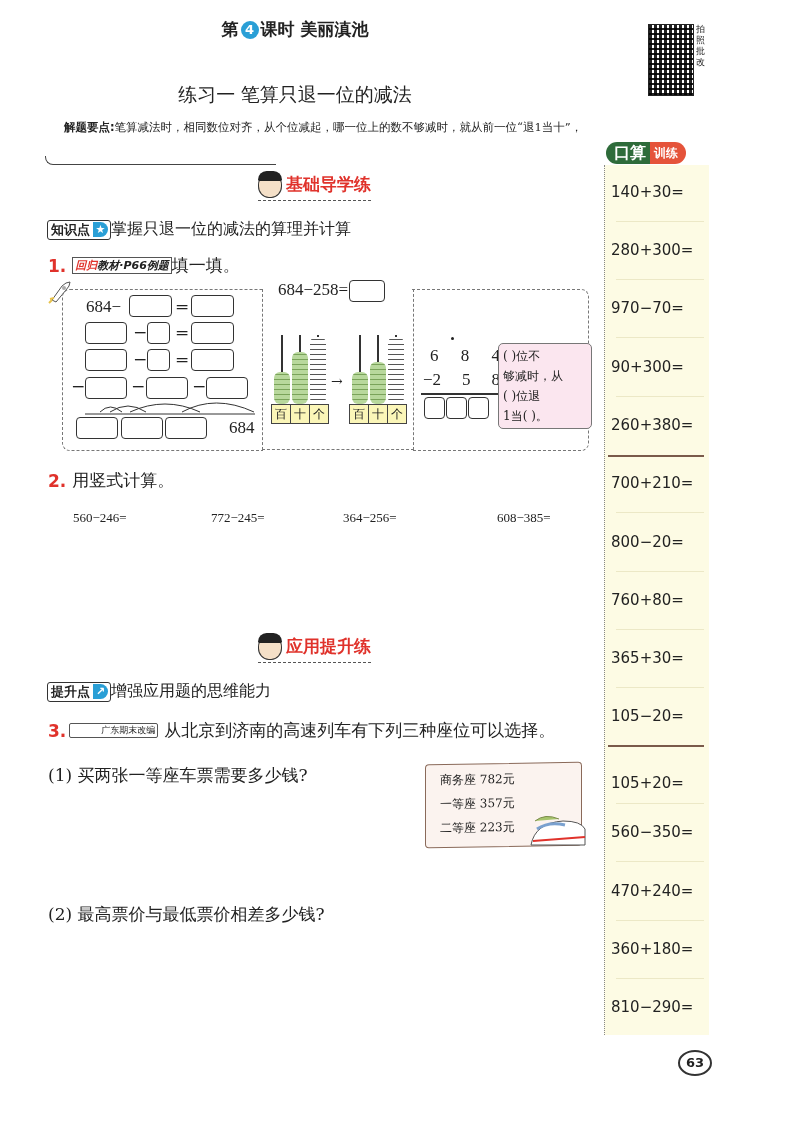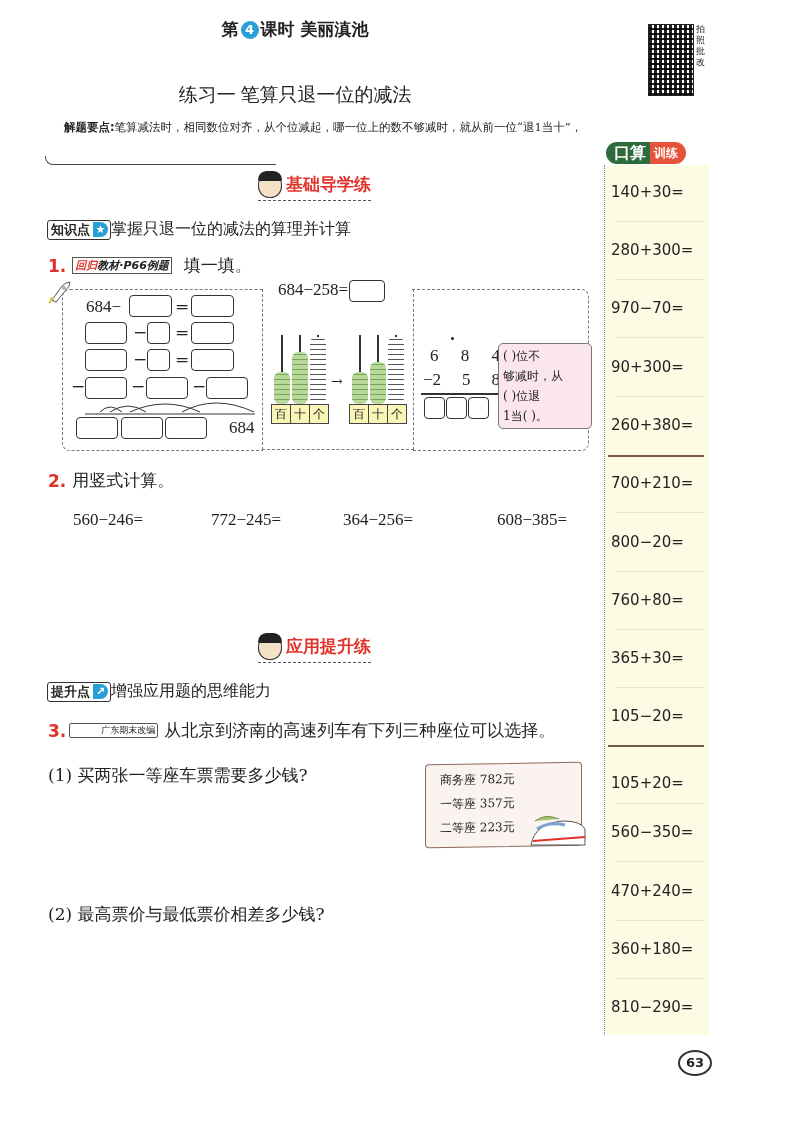--- a/index.html
+++ b/index.html
@@ -4,21 +4,21 @@
 <style>
   html,body{margin:0;padding:0;}
   body{width:800px;height:1129px;background:#fff;position:relative;overflow:hidden;
        font-family:"DejaVu Serif","Liberation Serif",serif;color:#222;}
   .abs{position:absolute;}
   .serif{font-family:"Liberation Serif","DejaVu Serif",serif;}
   .red{color:#e0322b;}
   
   .lesson-title{left:0;width:590px;top:18px;text-align:center;font-size:17px;font-weight:bold;font-family:"DejaVu Sans",sans-serif;}
   .lesson-num{display:inline-block;width:18px;height:18px;border-radius:50%;background:#2a9fd6;color:#fff;font-size:13px;line-height:18px;text-align:center;vertical-align:middle;margin:0 2px;}
-  .exercise-title{left:0;width:590px;top:82px;text-align:center;font-size:19px;font-family:Liberation Serif, serif;}
+  .exercise-title{left:0;width:590px;top:82px;text-align:center;font-size:19px;font-family:Liberation Sans, sans-serif;}
   .tips{left:64px;top:116px;width:545px;font-size:11.5px;line-height:22px;}
   .tips b{font-family:"DejaVu Sans",sans-serif;}
   .tips-line{left:45px;top:156px;width:230px;height:8px;border-bottom:1.5px solid #444;border-left:1.5px solid #444;border-radius:0 0 0 8px;}
   .qr{left:648px;top:24px;width:44px;height:70px;}
   .qr-code{width:44px;height:70px;background:
       repeating-linear-gradient(90deg,#222 0 3px,#fff 3px 5px),
       repeating-linear-gradient(0deg,#222 0 2px,#fff 2px 5px);background-blend-mode:multiply;border:1px solid #222;}
   .qr-label{left:696px;top:24px;width:10px;font-size:9px;line-height:11px;font-family:"DejaVu Sans",sans-serif;}
   
   .banner{font-size:17px;font-weight:bold;font-family:"DejaVu Sans",sans-serif;border-bottom:1.5px dashed #555;padding-bottom:2px;}
@@ -33,21 +33,21 @@
   
   .panel{border:1.5px dashed #777;border-radius:8px;}
   .box{position:absolute;border:1.4px solid #333;border-radius:4px;background:#fff;}
   .t{position:absolute;font-size:17px;}
   .abacus-label{position:absolute;display:flex;border:1px solid #444;background:#fbf6b8;}
   .abacus-label span{width:18px;height:18px;border-right:1px solid #444;font-size:12px;text-align:center;line-height:18px;}
   .abacus-label span:last-child{border-right:none;}
   .rod{position:absolute;width:1.5px;background:#333;}
   .callout{position:absolute;background:#fbe6ef;border:1px solid #777;border-radius:5px;font-size:12px;line-height:20px;padding:2px 4px;}
   
-  .calc{position:absolute;font-size:17px;}
+  .calc{position:absolute;font-size:13px;}
   
   .card{border:1.5px solid #8a6a5a;background:#fbf3ef;border-radius:4px;transform:skewY(-1deg);}
   .card div{font-size:12px;line-height:24px;padding-left:14px;}
   
   .mm-col{left:604px;top:165px;width:104px;height:870px;background:#fdfbe4;border-left:1.5px dotted #888;}
   .mm-header{left:600px;top:140px;width:108px;height:26px;}
   .mm-pill{position:absolute;left:6px;top:2px;height:22px;display:flex;border-radius:11px;overflow:hidden;font-family:"DejaVu Sans",sans-serif;font-weight:bold;}
   .mm-pill .a{background:#2e6b3a;color:#fff;padding:0 4px 0 8px;font-size:16px;line-height:22px;}
   .mm-pill .b{background:#e5533a;color:#fff;padding:0 8px 0 4px;font-size:12px;line-height:22px;}
   .mm-item{position:absolute;left:611px;width:94px;font-family:"DejaVu Sans","Liberation Sans",sans-serif;font-size:15px;}
@@ -81,21 +81,21 @@
   <span class="kp-badge">
       <span>知识点</span>
       <span class="kp-icon">★</span>
     </span>
   <span class="kp-text">掌握只退一位的减法的算理并计算</span>
 </div>
 
 <div class="abs" style="left:48px;top:254px;display:flex;align-items:center;">
   <span class="qnum">1.</span>
   <span style="margin-left:6px;font-size:11px;font-style:italic;font-weight:bold;font-family:'DejaVu Sans',sans-serif;border:1px solid #555;padding:0 2px;"><span class="red">回归</span><span>教材·P66例题</span></span>
-  <span class="qtext" style="margin-left:12px;">填一填。</span>
+  <span class="qtext" style="margin-left:0;">填一填。</span>
 </div>
 
 <div class="abs" style="left:48px;top:280px;width:22px;height:22px;">
   <svg width="24" height="24">
       <path d="M4 20 L14 6 Q18 2 22 2 Q22 6 18 10 L8 22 Z" fill="#fff" stroke="#555"></path>
       <circle cx="16" cy="8" r="2" fill="#aaa"></circle>
       <path d="M4 20 L1 23 M6 18 L2 19" stroke="#e8c34c" stroke-width="2"></path>
     </svg>
 </div>
 

